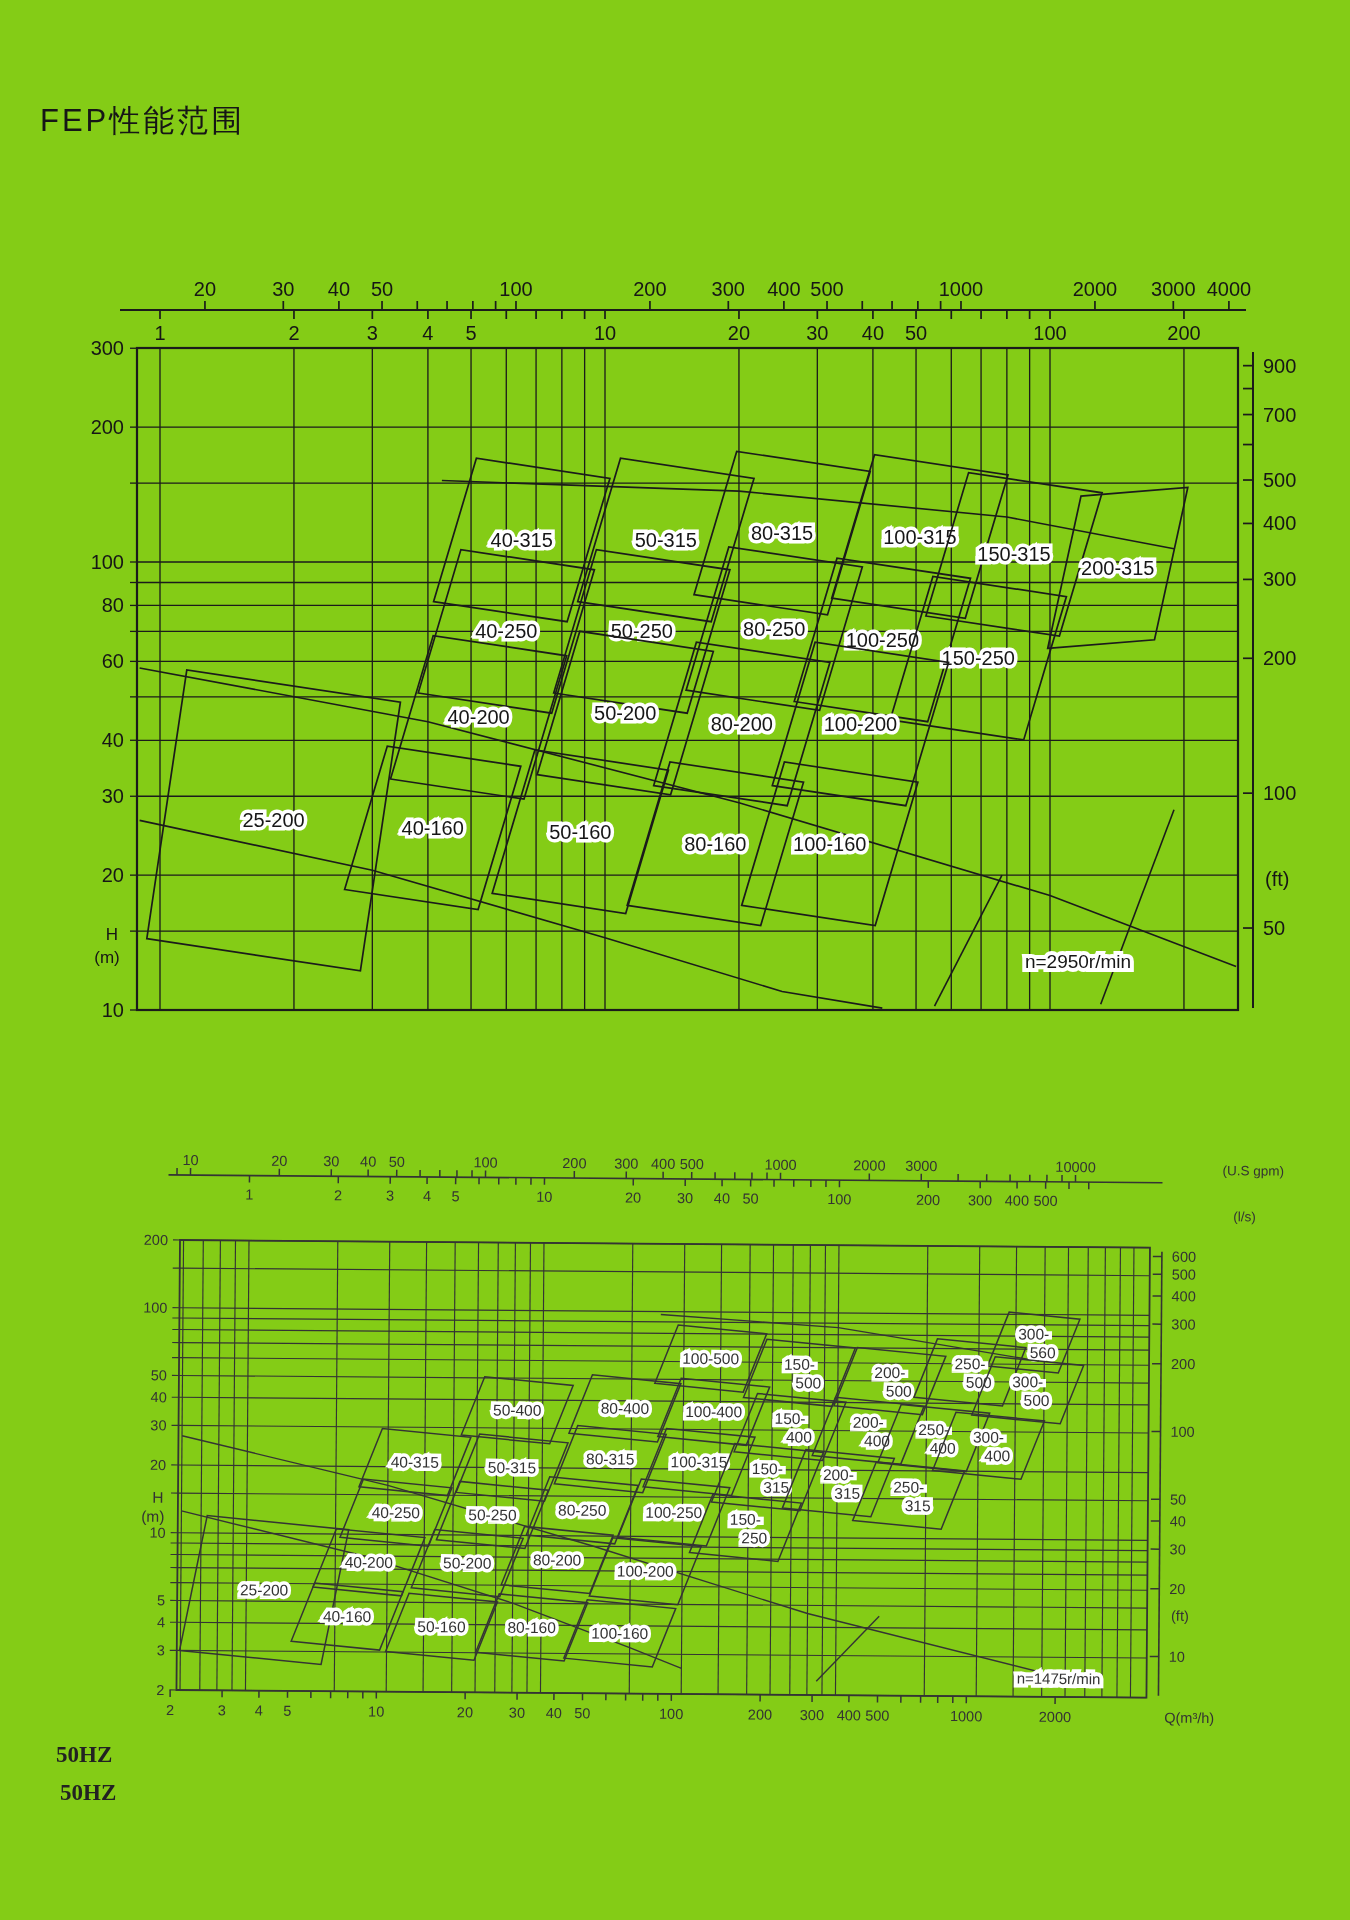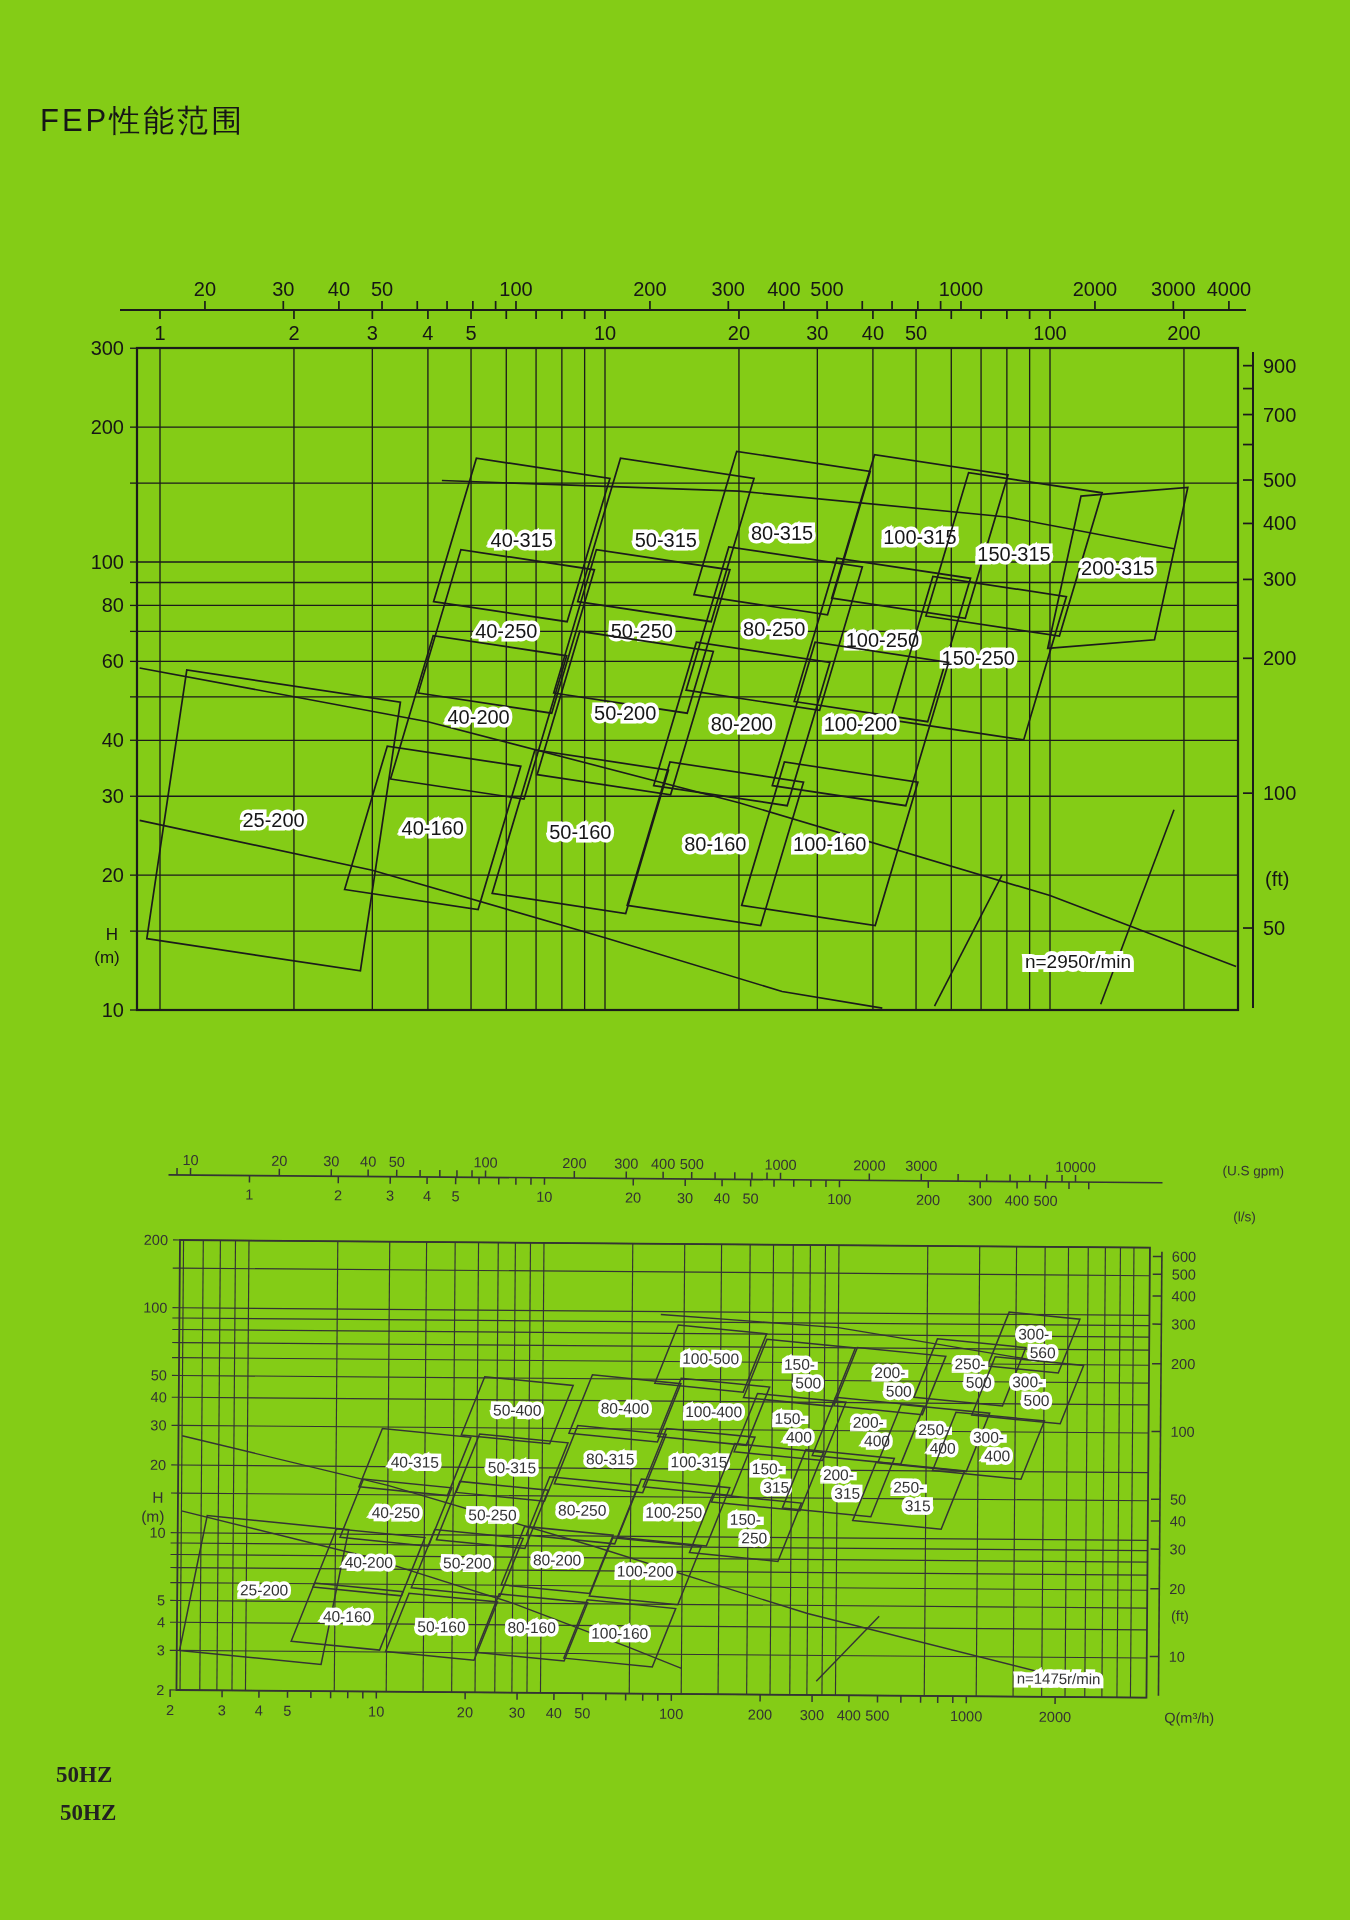--- a/index.html
+++ b/index.html
@@ -1,20 +1,20 @@
 <!DOCTYPE html>
 <html><head>
 <meta charset="utf-8">
 <style>
   html,body{margin:0;padding:0;background:#ffffff;}
   .page{position:relative;width:1350px;height:1920px;background:#84cc16;overflow:hidden;
         font-family:"Liberation Sans","DejaVu Sans",sans-serif;color:#111;}
   .title-zh{position:absolute;left:40px;top:100px;font-size:31px;letter-spacing:3px;color:#161616;}
   .title-en{position:absolute;left:40px;top:172px;font-size:30px;word-spacing:10px;letter-spacing:1px;color:#161616;}
-  .hz{position:absolute;font-family:"Liberation Serif","DejaVu Serif",serif;font-size:23px;font-weight:600;color:#222;margin-top:20px;}
+  .hz{position:absolute;font-family:"Liberation Serif","DejaVu Serif",serif;font-size:23px;font-weight:600;color:#222;}
   .hz1{left:56px;top:1742px;}
   .hz2{left:60px;top:1780px;}
   svg#charts{position:absolute;left:0;top:0;}
   svg text{font-family:"Liberation Sans","DejaVu Sans",sans-serif;}
 </style>
 </head>
 <body>
 
 <div class="page">
   <div class="title-zh">FEP性能范围</div>

